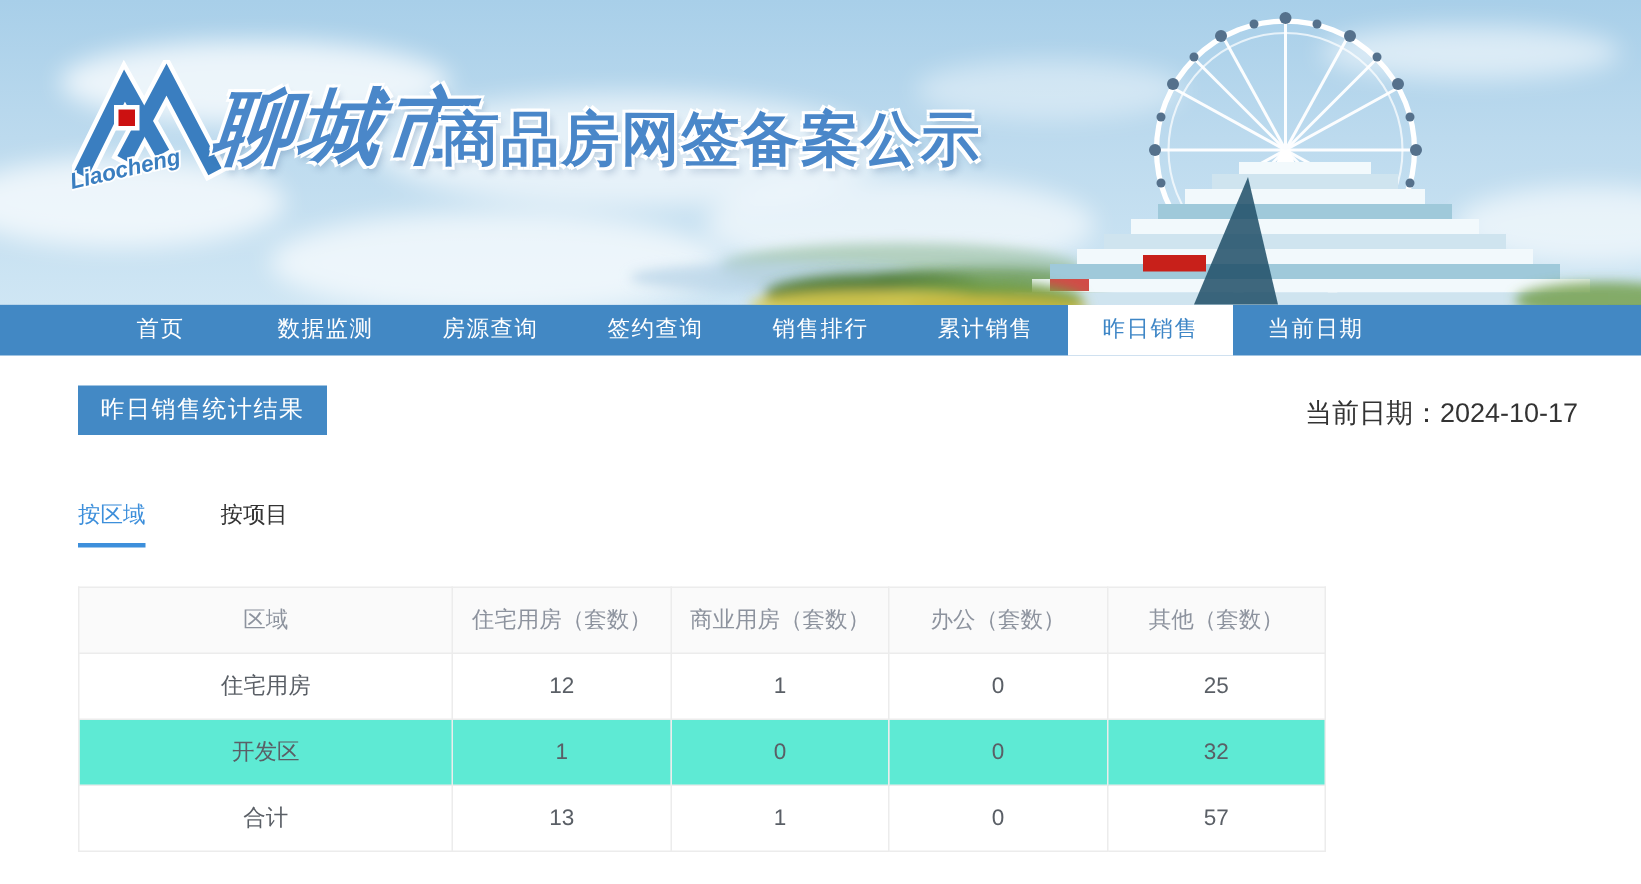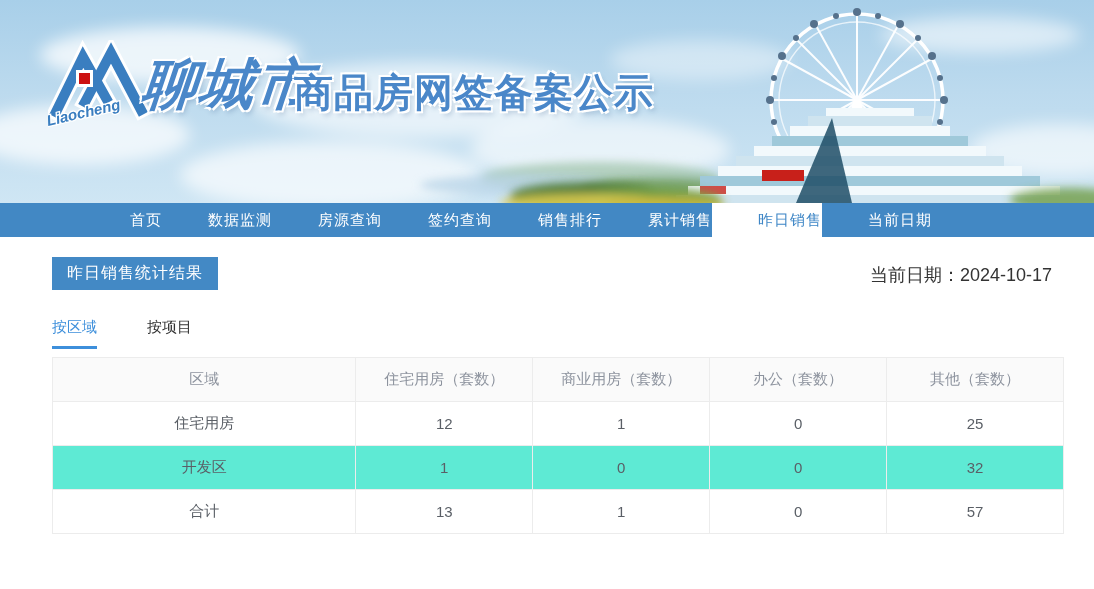--- a/index.html
+++ b/index.html
@@ -24,38 +24,38 @@
   }
   .main-title {
     position:absolute; left:294px; top:66px;
     font-size:39px; font-weight:bold; color:#4a87c9; letter-spacing:1px;
     text-shadow:-2px -2px 0 #fff,2px -2px 0 #fff,-2px 2px 0 #fff,2px 2px 0 #fff,3px 4px 5px rgba(40,80,130,.25);
   }
 
   
   .nav { display:flex; height:34px; background:#4288c4; padding-left:52px; }
   .nav-item {
-    width:110px; line-height:34px; text-align:right;
+    width:110px; line-height:34px; text-align:center;
     color:#fff; font-size:15px; letter-spacing:1px; cursor:pointer; text-decoration:none;
   }
   .nav-item.active { background:#fff; color:#3e86c6; }
 
   
   .content { position:relative; padding:0 42px 0 52px;border-radius:20px; }
   .section-badge {
     display:inline-block; margin-top:20px; padding:6px 15px;
     background:#4389c5; color:#fff; font-size:16px; letter-spacing:1px;
   }
   .current-date { position:absolute; right:42px; top:26px; font-size:18px; color:#333; }
 
-  .tabs { display:flex; margin-top:28px; }
+  .tabs { display:flex; margin-top:44px; }
   .tab { margin-right:50px; padding-bottom:9px; font-size:15px; color:#333; cursor:pointer; }
   .tab.active { color:#3d8fdb; border-bottom:3px solid #3d8fdb; }
 
-  table.stats { width:1012px; margin-top:8px; border-collapse:collapse; table-layout:fixed; }
+  table.stats { width:832px; margin-top:26px; border-collapse:collapse; table-layout:fixed; }
   .stats th, .stats td {
     height:44px; border:1px solid #ececec; text-align:center;
     font-size:15px; vertical-align:middle;
   }
   .stats th { background:#fafafa; color:#8d939e; font-weight:normal; }
   .stats td { color:#5a5f66; background:#fff; }
   .stats tr.alt td { background:#5eead4; }
 </style>
 </head>
 <body>

